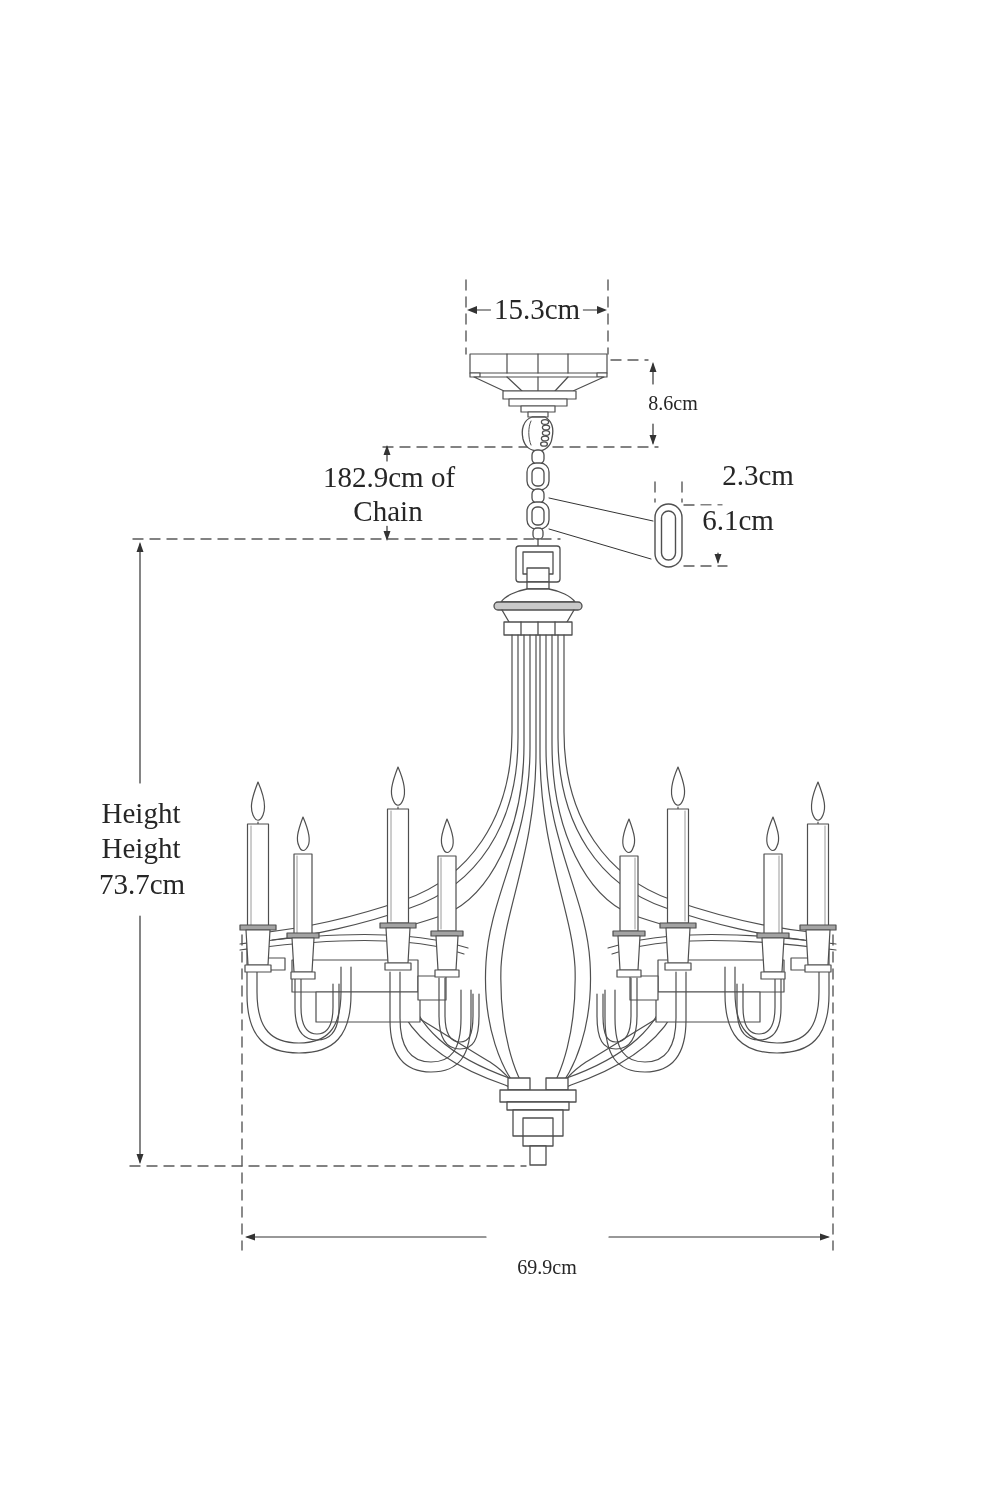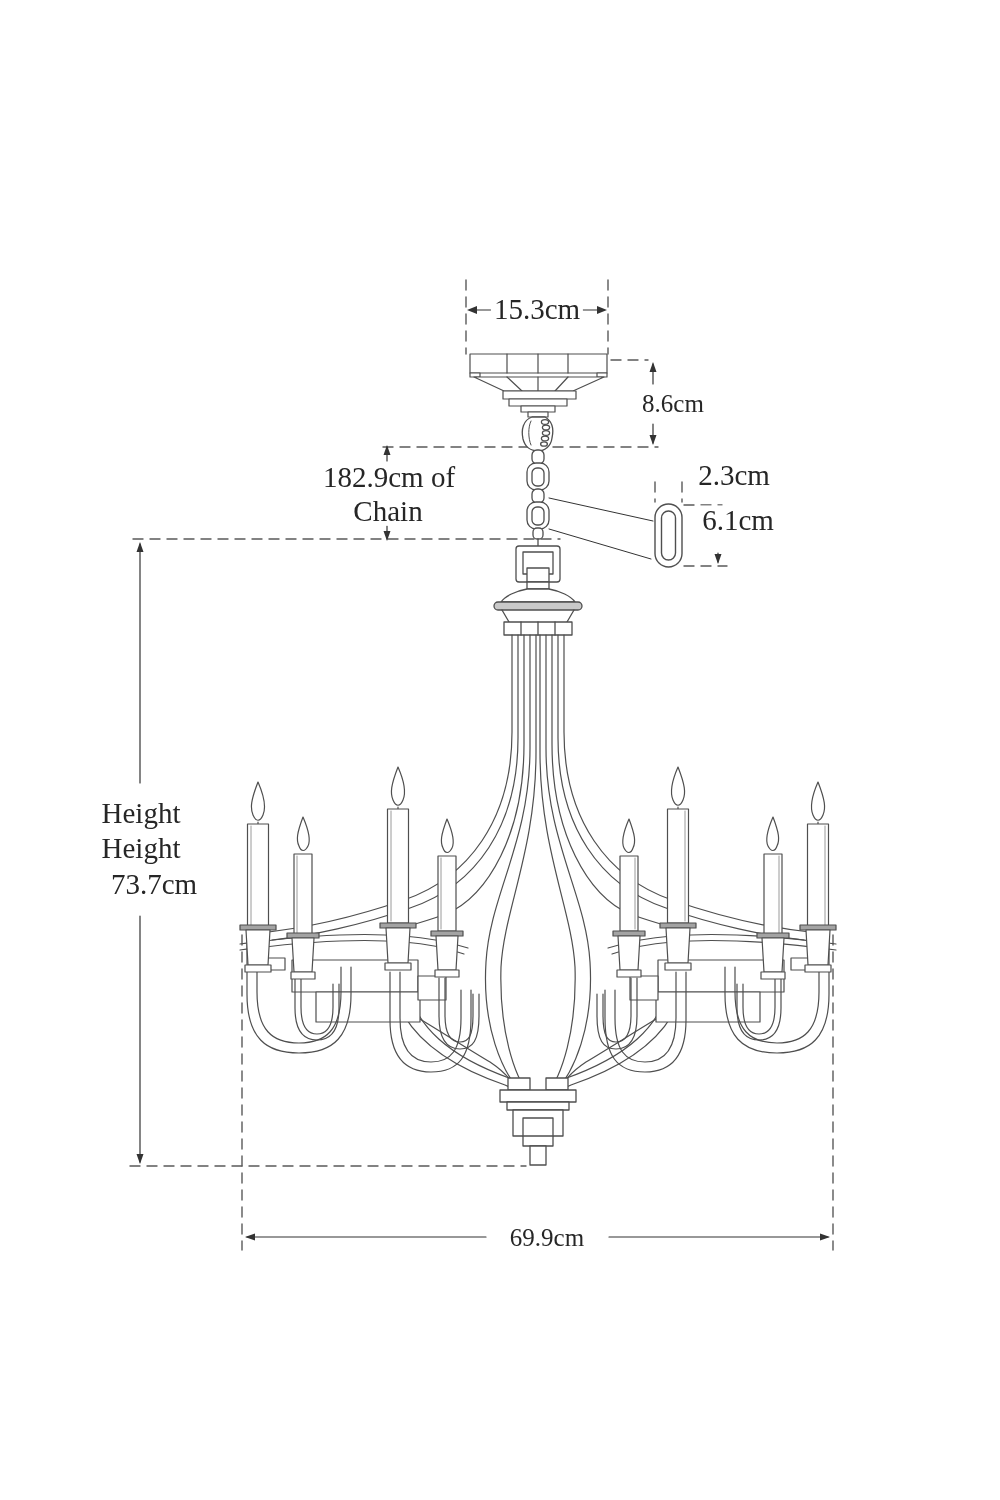--- a/index.html
+++ b/index.html
@@ -17,21 +17,21 @@
     transform:translate(-50%,-50%);
     color:#262626;
     font-size:29px;
     font-weight:400;
     letter-spacing:0px;
     white-space:nowrap;
     background:#ffffff;
     padding:0 3px;
     line-height:1.0;
   }
-  .dim-label.big{font-size:25px;}
+  .dim-label.big{font-size:20px;}
 </style>
 </head>
 <body>
 
 <div class="canvas">
 
 <svg width="1000" height="1500" viewBox="0 0 1000 1500" fill="none" stroke-linecap="round" stroke-linejoin="round">
 
   <g stroke="#5a5a5a" stroke-width="1.4" stroke-dasharray="10,7">
 
@@ -273,22 +273,22 @@
   </g>
 </svg>
 
 <div class="dim-label" style="left:537px;top:277px;">15.3cm</div>
 
 <div class="dim-label big" style="left:673px;top:371px;">8.6cm</div>
 
 <div class="dim-label" style="left:389px;top:445px;text-align:right;">182.9cm of</div>
 <div class="dim-label" style="left:388px;top:479px;">Chain</div>
 
-<div class="dim-label" style="left:734px;top:443px;">2.3cm</div>
+<div class="dim-label" style="left:758px;top:443px;">2.3cm</div>
 <div class="dim-label" style="left:738px;top:488px;">6.1cm</div>
 
 <div class="dim-label" style="left:141px;top:781px;">Height</div>
 <div class="dim-label" style="left:141px;top:816px;">Height</div>
-<div class="dim-label" style="left:154px;top:852px;">73.7cm</div>
-
-<div class="dim-label big" style="left:547px;top:1205px;">69.9cm</div>
+<div class="dim-label" style="left:142px;top:852px;">73.7cm</div>
+
+<div class="dim-label big" style="left:547px;top:1235px;">69.9cm</div>
 
 </div>
 
 </body></html>

